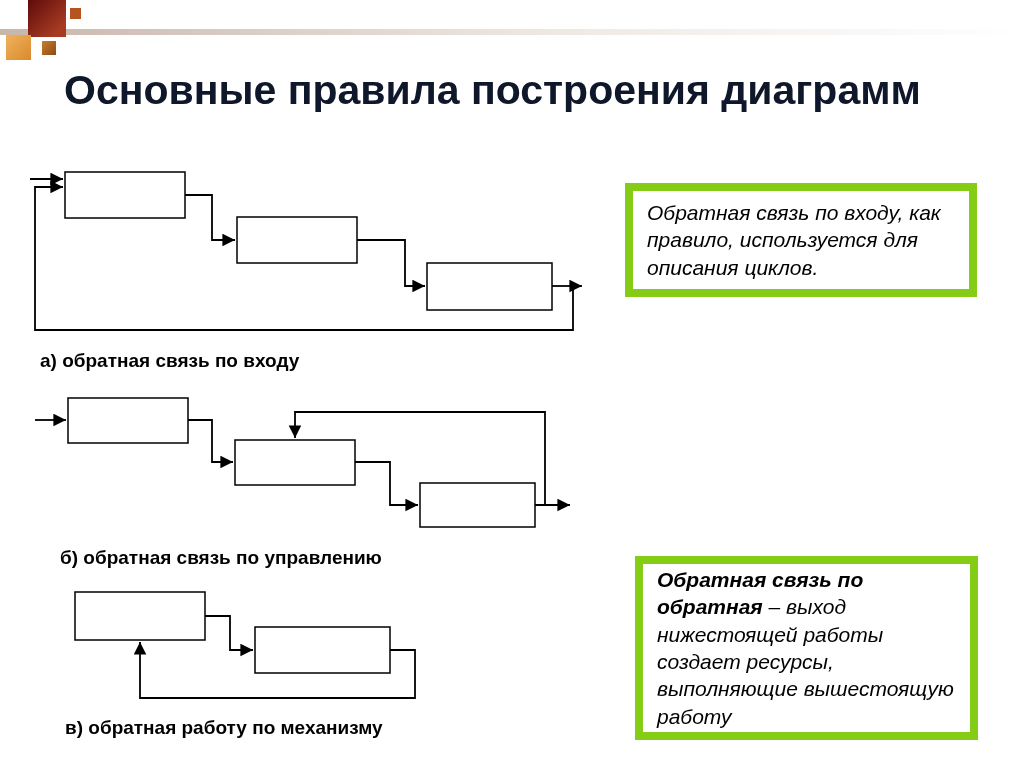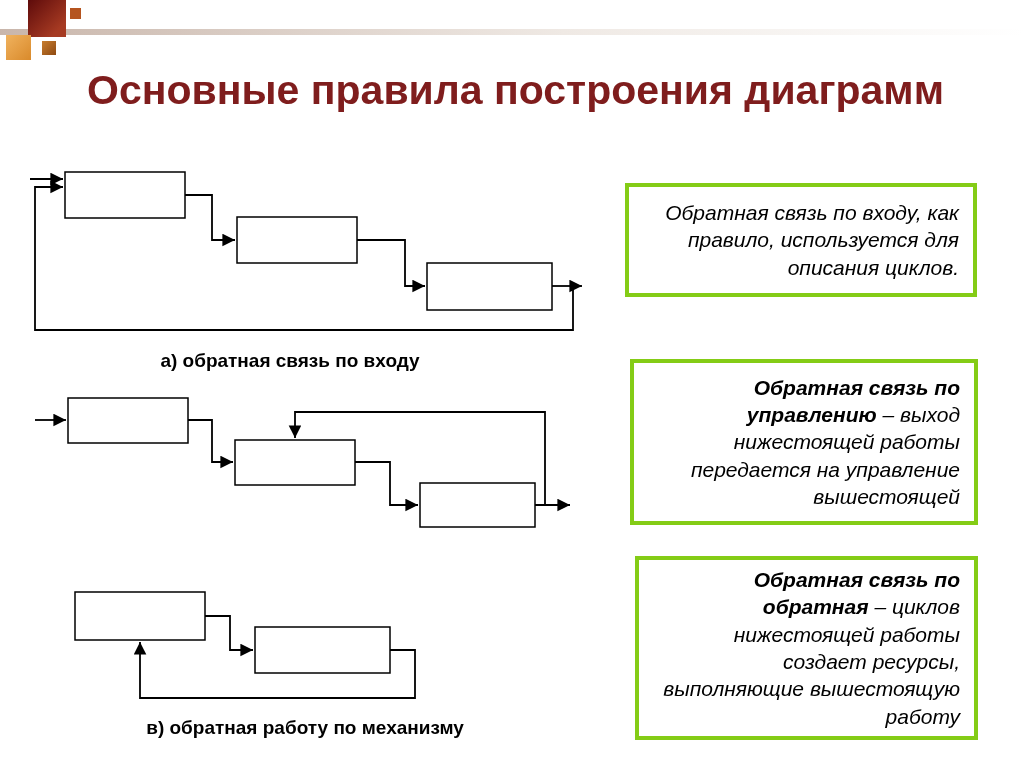--- a/index.html
+++ b/index.html
@@ -27,36 +27,36 @@
     background:linear-gradient(135deg,#c77d2e,#8f4a12);
   }
   .sq-tiny{
     left:70px;top:8px;width:11px;height:11px;
     background:#b5541f;
   }
   
   .title{
     position:absolute;left:64px;top:38px;width:880px;
     font-size:41px;font-weight:bold;line-height:1.22;
-    color:#7f1d1d;letter-spacing:0;text-align:right;
+    color:#0f172a;letter-spacing:0;
   }
   
   .diag{position:absolute;}
   .caption{
     position:absolute;font-size:19px;font-weight:bold;color:#000;
-    text-align:center;
+    text-align:left;
   }
   .cap-a{left:40px;top:350px;width:500px;}
   .cap-b{left:60px;top:547px;width:480px;}
   .cap-c{left:65px;top:717px;width:480px;}
   
   .note{
-    position:absolute;border:4px solid #84cc16;background:#ffffff;
+    position:absolute;border:8px solid #84cc16;background:#ffffff;
     box-sizing:border-box;display:flex;flex-direction:column;
-    justify-content:center;text-align:right;
+    justify-content:center;text-align:left;
     font-size:21px;font-style:italic;color:#000;line-height:1.3;
     padding:6px 14px;
   }
   .note .lead-bold{font-weight:bold;}
   .note-1{left:625px;top:183px;width:352px;height:114px;}
   .note-2{left:630px;top:359px;width:348px;height:166px;}
   .note-3{left:635px;top:556px;width:343px;height:184px;}
 </style>
 </head>
 <body>
@@ -104,20 +104,21 @@
       <path d="M325,72 H360 V115 H388" marker-end="url(#arrB)"></path>
       <path d="M505,115 H540" marker-end="url(#arrB)"></path>
       <path d="M515,115 V22 H265 V48" marker-end="url(#arrB)"></path>
     </g>
     <g fill="#ffffff" stroke="#000" stroke-width="1.5">
       <rect x="38" y="8" width="120" height="45"></rect>
       <rect x="205" y="50" width="120" height="45"></rect>
       <rect x="390" y="93" width="115" height="44"></rect>
     </g>
   </svg>
+  <div class="caption cap-b">б) обратная связь по управлению</div>
 
   <svg class="diag" style="left:50px;top:585px" width="420" height="130" viewBox="0 0 420 130">
     <defs>
       <marker id="arrC" markerWidth="8" markerHeight="8" refX="7" refY="3.5" orient="auto">
         <path d="M0,0 L7,3.5 L0,7 Z" fill="#000"></path>
       </marker>
     </defs>
     <g fill="none" stroke="#000" stroke-width="1.8">
       <path d="M155,31 H180 V65 H203" marker-end="url(#arrC)"></path>
       <path d="M340,65 H365 V113 H90 V57" marker-end="url(#arrC)"></path>
@@ -128,25 +129,20 @@
     </g>
   </svg>
   <div class="caption cap-c">в) обратная работу по механизму</div>
 
   <div class="note note-1">
     <span>
       <span>Обратная связь по входу</span><span>, как правило, используется для описания циклов.</span>
     </span>
   </div>
 
-  <div class="note note-2">
-    <span>
-      <span class="lead-bold">Обратная связь по управлению</span><span> – выход нижестоящей работы передается на управление вышестоящей</span>
-    </span>
-  </div>
 
   <div class="note note-3">
     <span>
-      <span class="lead-bold">Обратная связь по обратная</span><span> – циклов нижестоящей работы создает ресурсы, выполняющие вышестоящую работу</span>
+      <span class="lead-bold">Обратная связь по обратная</span><span> – выход нижестоящей работы создает ресурсы, выполняющие вышестоящую работу</span>
     </span>
   </div>
 
 </div>
 
 </body></html>

